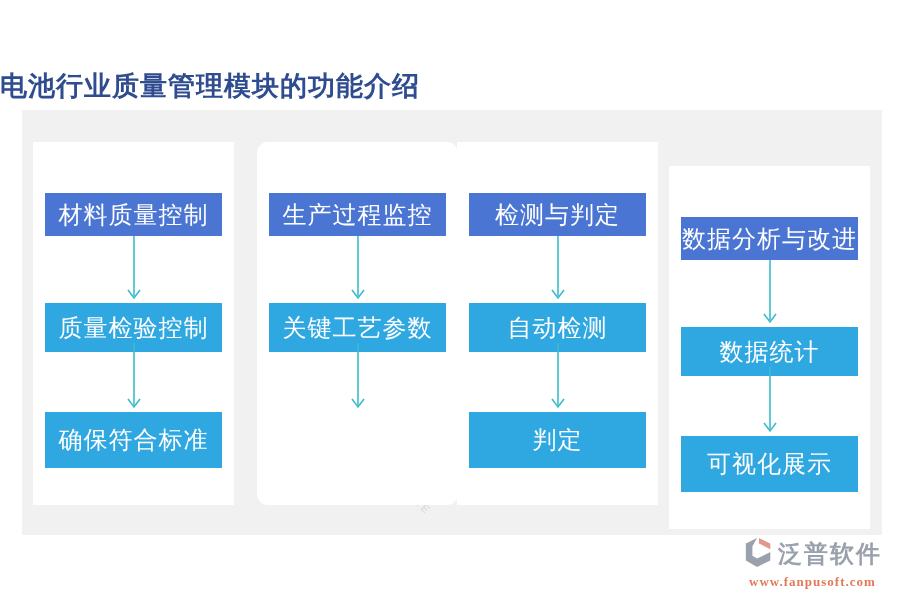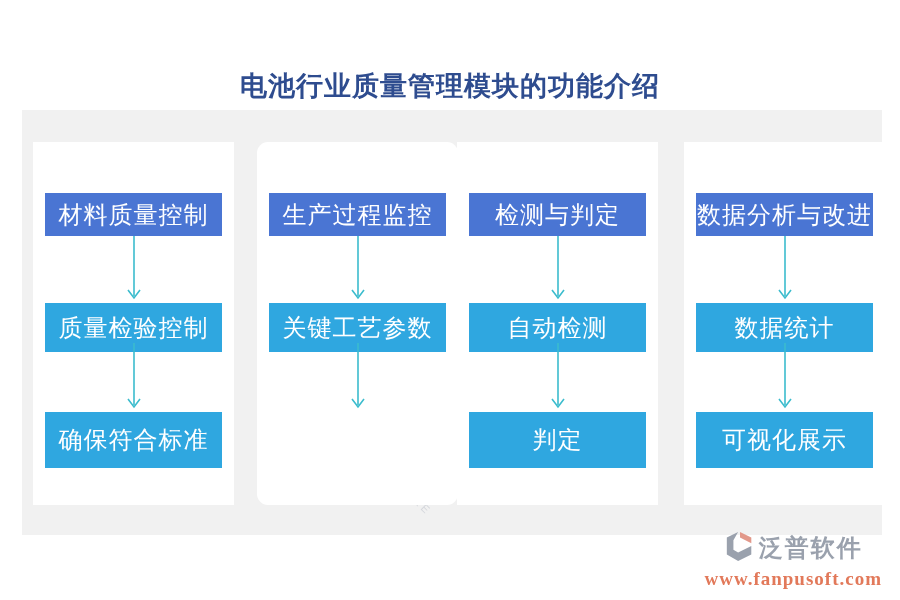--- a/index.html
+++ b/index.html
@@ -3,36 +3,36 @@
 <meta charset="utf-8">
 <style>
   html,body{margin:0;padding:0;}
   body{
     width:900px;height:600px;position:relative;overflow:hidden;
     background:#ffffff;
     font-family:"Liberation Serif","DejaVu Serif",serif;
   }
   .page-title{
     position:absolute;top:68px;left:0;width:900px;
-    text-align:center;margin:0;
+    margin:0;
     font-size:27px;font-weight:600;letter-spacing:1px;
     color:#2e4c8f;
   }
   .panel{
     position:absolute;left:22px;top:110px;width:860px;height:425px;
     background:#f1f1f1;
   }
   .card{
     position:absolute;top:32px;width:201px;height:363px;
     background:#ffffff;
   }
   .card.c0{left:11px;}
   .card.c1{left:235px;border-radius:11px;}
   .card.c2{left:435px;}
-  .card.c3{left:662px;}
+  .card.c3{left:647px;margin-top:24px;}
   .flow-box{
     position:absolute;left:12px;width:177px;
     display:flex;align-items:center;justify-content:center;
     color:#ffffff;font-size:24px;letter-spacing:1px;
     text-align:center;
   }
   .flow-box.r0{top:51px;height:43px;background:#4a75d3;}
   .flow-box.r1{top:161px;height:49px;background:#2fa7e0;}
   .flow-box.r2{top:270px;height:56px;background:#2fa7e0;}
   .arrow{
@@ -58,21 +58,21 @@
   }
   .footer-logo{
     position:absolute;right:18px;bottom:10px;
     display:flex;flex-direction:column;align-items:center;
   }
   .footer-logo .fl-row{display:flex;align-items:center;gap:3px;}
   .footer-logo .fl-brand{
     font-size:24px;font-weight:700;color:#9aa1ad;letter-spacing:2px;line-height:1;
   }
   .footer-logo .fl-url{
-    font-size:19px;font-weight:700;color:#e2795a;letter-spacing:1px;margin-top:2px;
+    font-size:13px;font-weight:700;color:#e2795a;letter-spacing:1px;margin-top:2px;
   }
 </style>
 </head>
 <body>
 
 <h1 class="page-title">电池行业质量管理模块的功能介绍</h1>
 
 <div class="panel">
 
   <div class="watermark">

